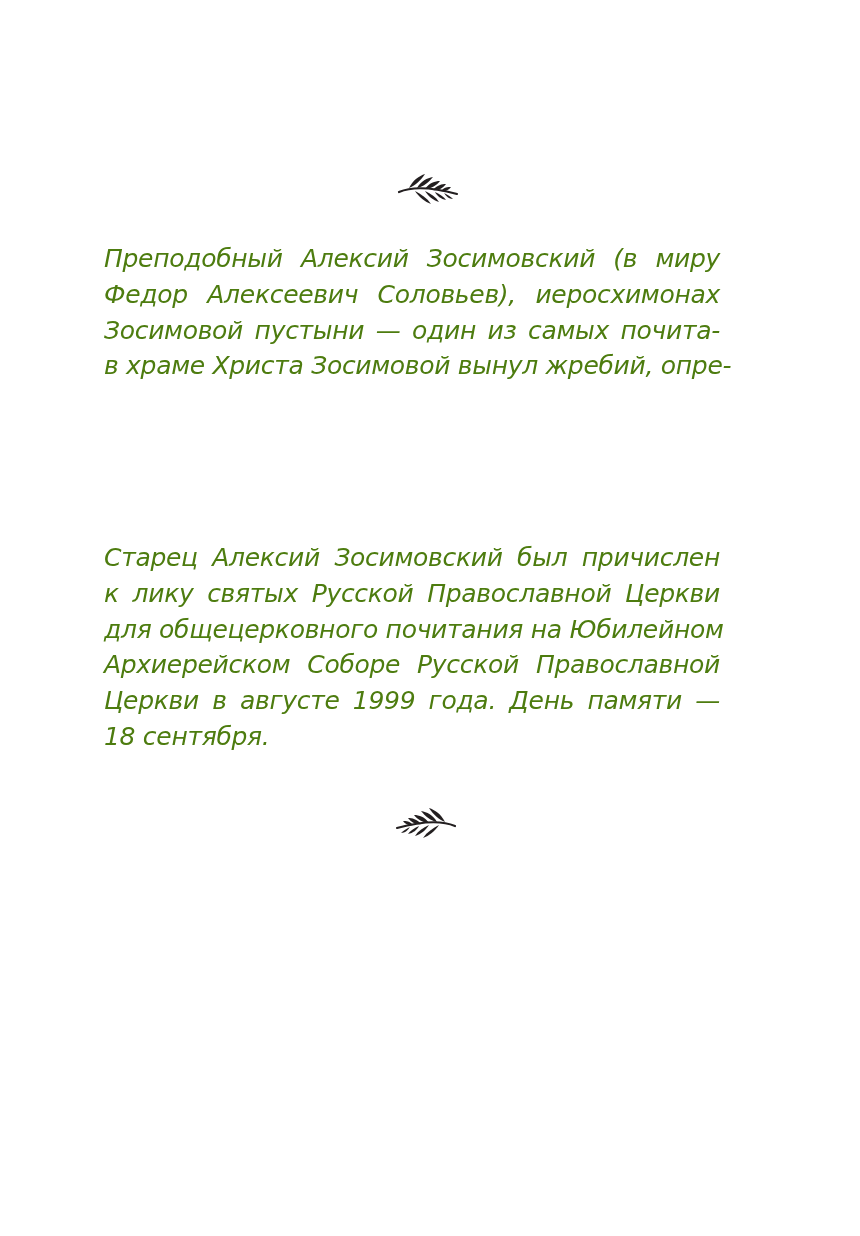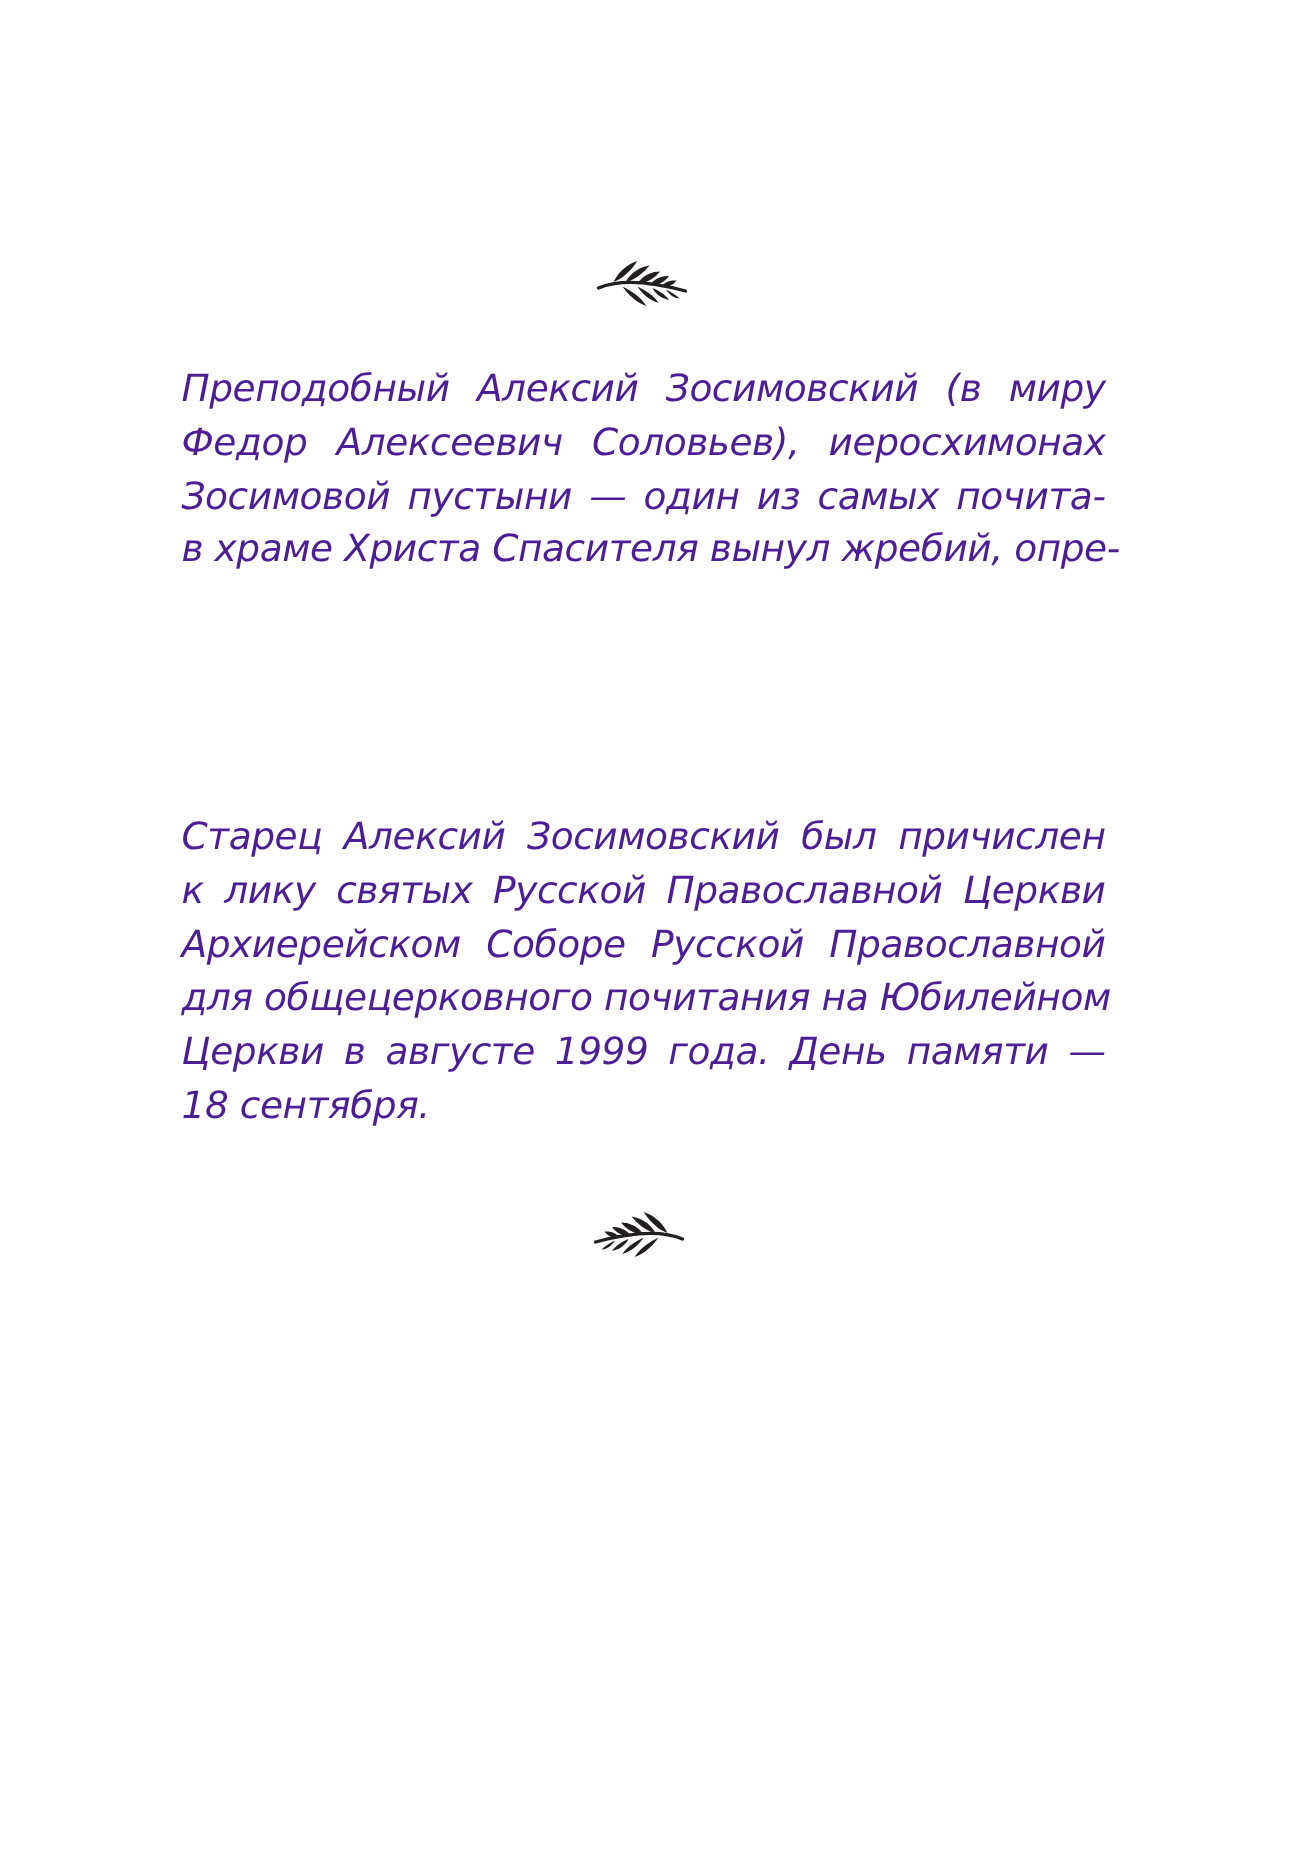--- a/index.html
+++ b/index.html
@@ -18,29 +18,29 @@
       position: absolute;
       left: 395px;
       width: 64px;
       height: 40px;
     }
     .ornament svg { display: block; width: 64px; height: 40px; }
     #orn-top { top: 166px; }
     #orn-bottom { top: 800px; }
     .text-block {
       position: absolute;
-      left: 121px;
+      left: 104px;
       width: 616px;
       font-family: "DejaVu Sans", sans-serif;
       font-style: italic;
       font-weight: 300;
       font-size: 25px;
       line-height: 35.8px;
       letter-spacing: -0.3px;
-      color: #4c1d95;
+      color: #4d7c0f;
     }
     .line {
       display: block;
       white-space: nowrap;
       text-align: justify;
       text-align-last: justify;
       height: 35.8px;
     }
     .line.last {
       text-align-last: left;
@@ -66,28 +66,28 @@
     <path d="M30 25 C 36 28, 41 31, 44 36 C 38 34, 33 30, 30 25 Z" fill="#231f20"></path>
     <path d="M40 26 C 45 28, 49 31, 51 34 C 46 33, 42 30, 40 26 Z" fill="#231f20"></path>
     <path d="M49 27 C 53 29, 56 31, 58 33 C 54 33, 51 30, 49 27 Z" fill="#231f20"></path>
   </svg>
 </div>
 
 <div id="para-1" class="text-block">
   <span class="line">Преподобный Алексий Зосимовский (в миру</span>
   <span class="line">Федор Алексеевич Соловьев), иеросхимонах</span>
   <span class="line">Зосимовой пустыни — один из самых почита-</span>
-  <span class="line">в храме Христа Спасителя вынул жребий, опре-</span>
+  <span class="line">в храме Христа Зосимовой вынул жребий, опре-</span>
 </div>
 
 <div id="para-2" class="text-block">
   <span class="line">Старец Алексий Зосимовский был причислен</span>
   <span class="line">к лику святых Русской Православной Церкви</span>
+  <span class="line">для общецерковного почитания на Юбилейном</span>
   <span class="line">Архиерейском Соборе Русской Православной</span>
-  <span class="line">для общецерковного почитания на Юбилейном</span>
   <span class="line">Церкви в августе 1999 года. День памяти —</span>
   <span class="line last">18 сентября.</span>
 </div>
 
 <div id="orn-bottom" class="ornament">
   <svg viewBox="0 0 64 40" xmlns="http://www.w3.org/2000/svg">
 
     <g transform="translate(64,0) scale(-1,1)">
       <path d="M4 26 C 18 20, 40 22, 62 28" stroke="#231f20" stroke-width="2.2" fill="none" stroke-linecap="round"></path>
       <path d="M14 22 C 18 14, 24 10, 30 8 C 26 14, 20 20, 14 22 Z" fill="#231f20"></path>

